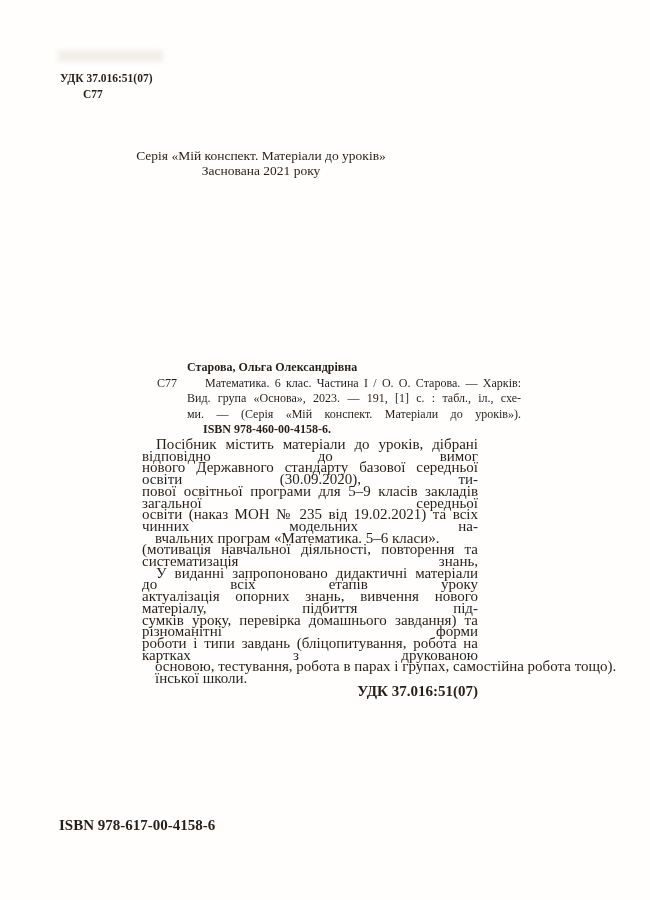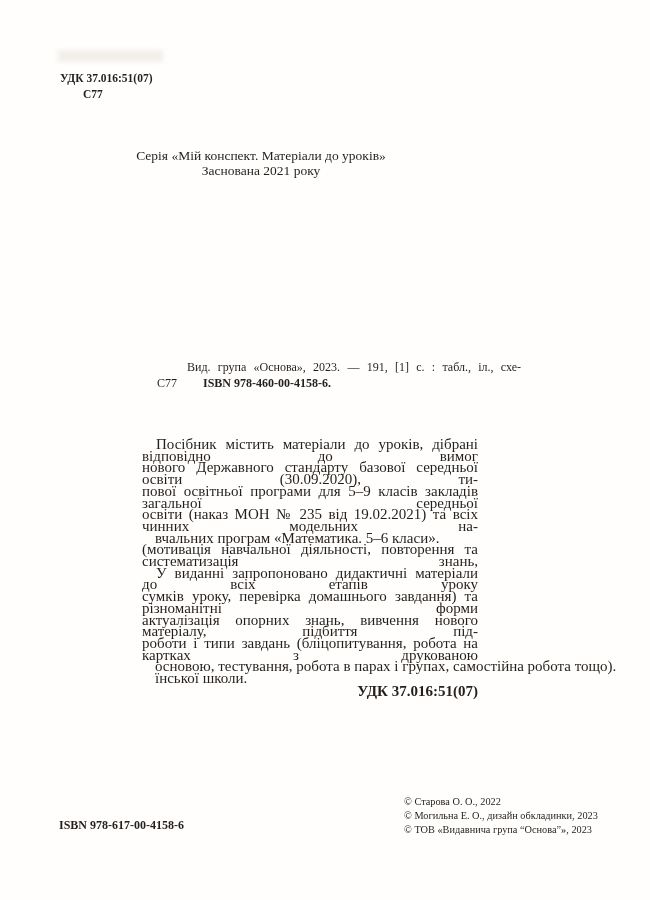--- a/index.html
+++ b/index.html
@@ -51,21 +51,21 @@
 
   .annotation{
     left:142px;top:439px;width:336px;
     font-size:15px;line-height:11.7px;
   }
   .annotation .pfirst{ text-indent:14px; }
   .annotation .udk-end{ text-align:right; padding-top:1px; }
 
   .footer-isbn{
     left:59px;top:818px;
-    font-size:12px;line-height:15px;
+    font-size:15px;line-height:15px;
   }
   .copyrights{
     left:404px;top:795px;
     font-size:10.3px;line-height:14px;
   }
 </style>
 </head>
 <body>
 
 <div class="page">
@@ -76,45 +76,43 @@
     <div>УДК 37.016:51(07)</div>
     <div class="code">С77</div>
   </div>
 
   <div class="abs series">
     <div>Серія «Мій конспект. Матеріали до уроків»</div>
     <div>Заснована 2021 року</div>
   </div>
 
   <div class="abs biblio">
+    <div class="b">Старова, Ольга Олександрівна</div>
     <span class="code">С77</span>
+    <div class="j jln first">Математика. 6 клас. Частина І / О. О. Старова. — Харків:</div>
     <div class="j jln">Вид. група «Основа», 2023. — 191, [1] с. : табл., іл., схе-</div>
+    <div class="j jln">ми. — (Серія «Мій конспект. Матеріали до уроків»).</div>
     <div class="b isbn">ISBN 978-460-00-4158-6.</div>
   </div>
 
   <div class="abs annotation">
     <div class="j jln pfirst">Посібник містить матеріали до уроків, дібрані відповідно до вимог</div>
     <div class="j jln">нового Державного стандарту базової середньої освіти (30.09.2020), ти-</div>
     <div class="j jln">пової освітньої програми для 5–9 класів закладів загальної середньої</div>
     <div class="j jln">освіти (наказ МОН № 235 від 19.02.2021) та всіх чинних модельних на-</div>
     <div class="ln">вчальних програм «Математика. 5–6 класи».</div>
 
     <div class="j jln">(мотивація навчальної діяльності, повторення та систематизація знань,</div>
     <div class="j jln pfirst">У виданні запропоновано дидактичні матеріали до всіх етапів уроку</div>
+    <div class="j jln">актуалізація опорних знань, вивчення нового матеріалу, підбиття під-</div>
     <div class="j jln">сумків уроку, перевірка домашнього завдання) та різноманітні форми</div>
-    <div class="j jln">актуалізація опорних знань, вивчення нового матеріалу, підбиття під-</div>
     <div class="j jln">роботи і типи завдань (бліцопитування, робота на картках з друкованою</div>
     <div class="ln">основою, тестування, робота в парах і групах, самостійна робота тощо).</div>
 
     <div class="ln">їнської школи.</div>
 
     <div class="b udk-end">УДК 37.016:51(07)</div>
   </div>
 
   <div class="abs footer-isbn b">ISBN 978-617-00-4158-6</div>
 
-  <div class="abs copyrights">
-    <div>© Старова О. О., 2022</div>
-    <div>© Могильна Е. О., дизайн обкладинки, 2023</div>
-    <div>© ТОВ «Видавнича група “Основа”», 2023</div>
-  </div>
 
 </div>
 
 </body></html>

